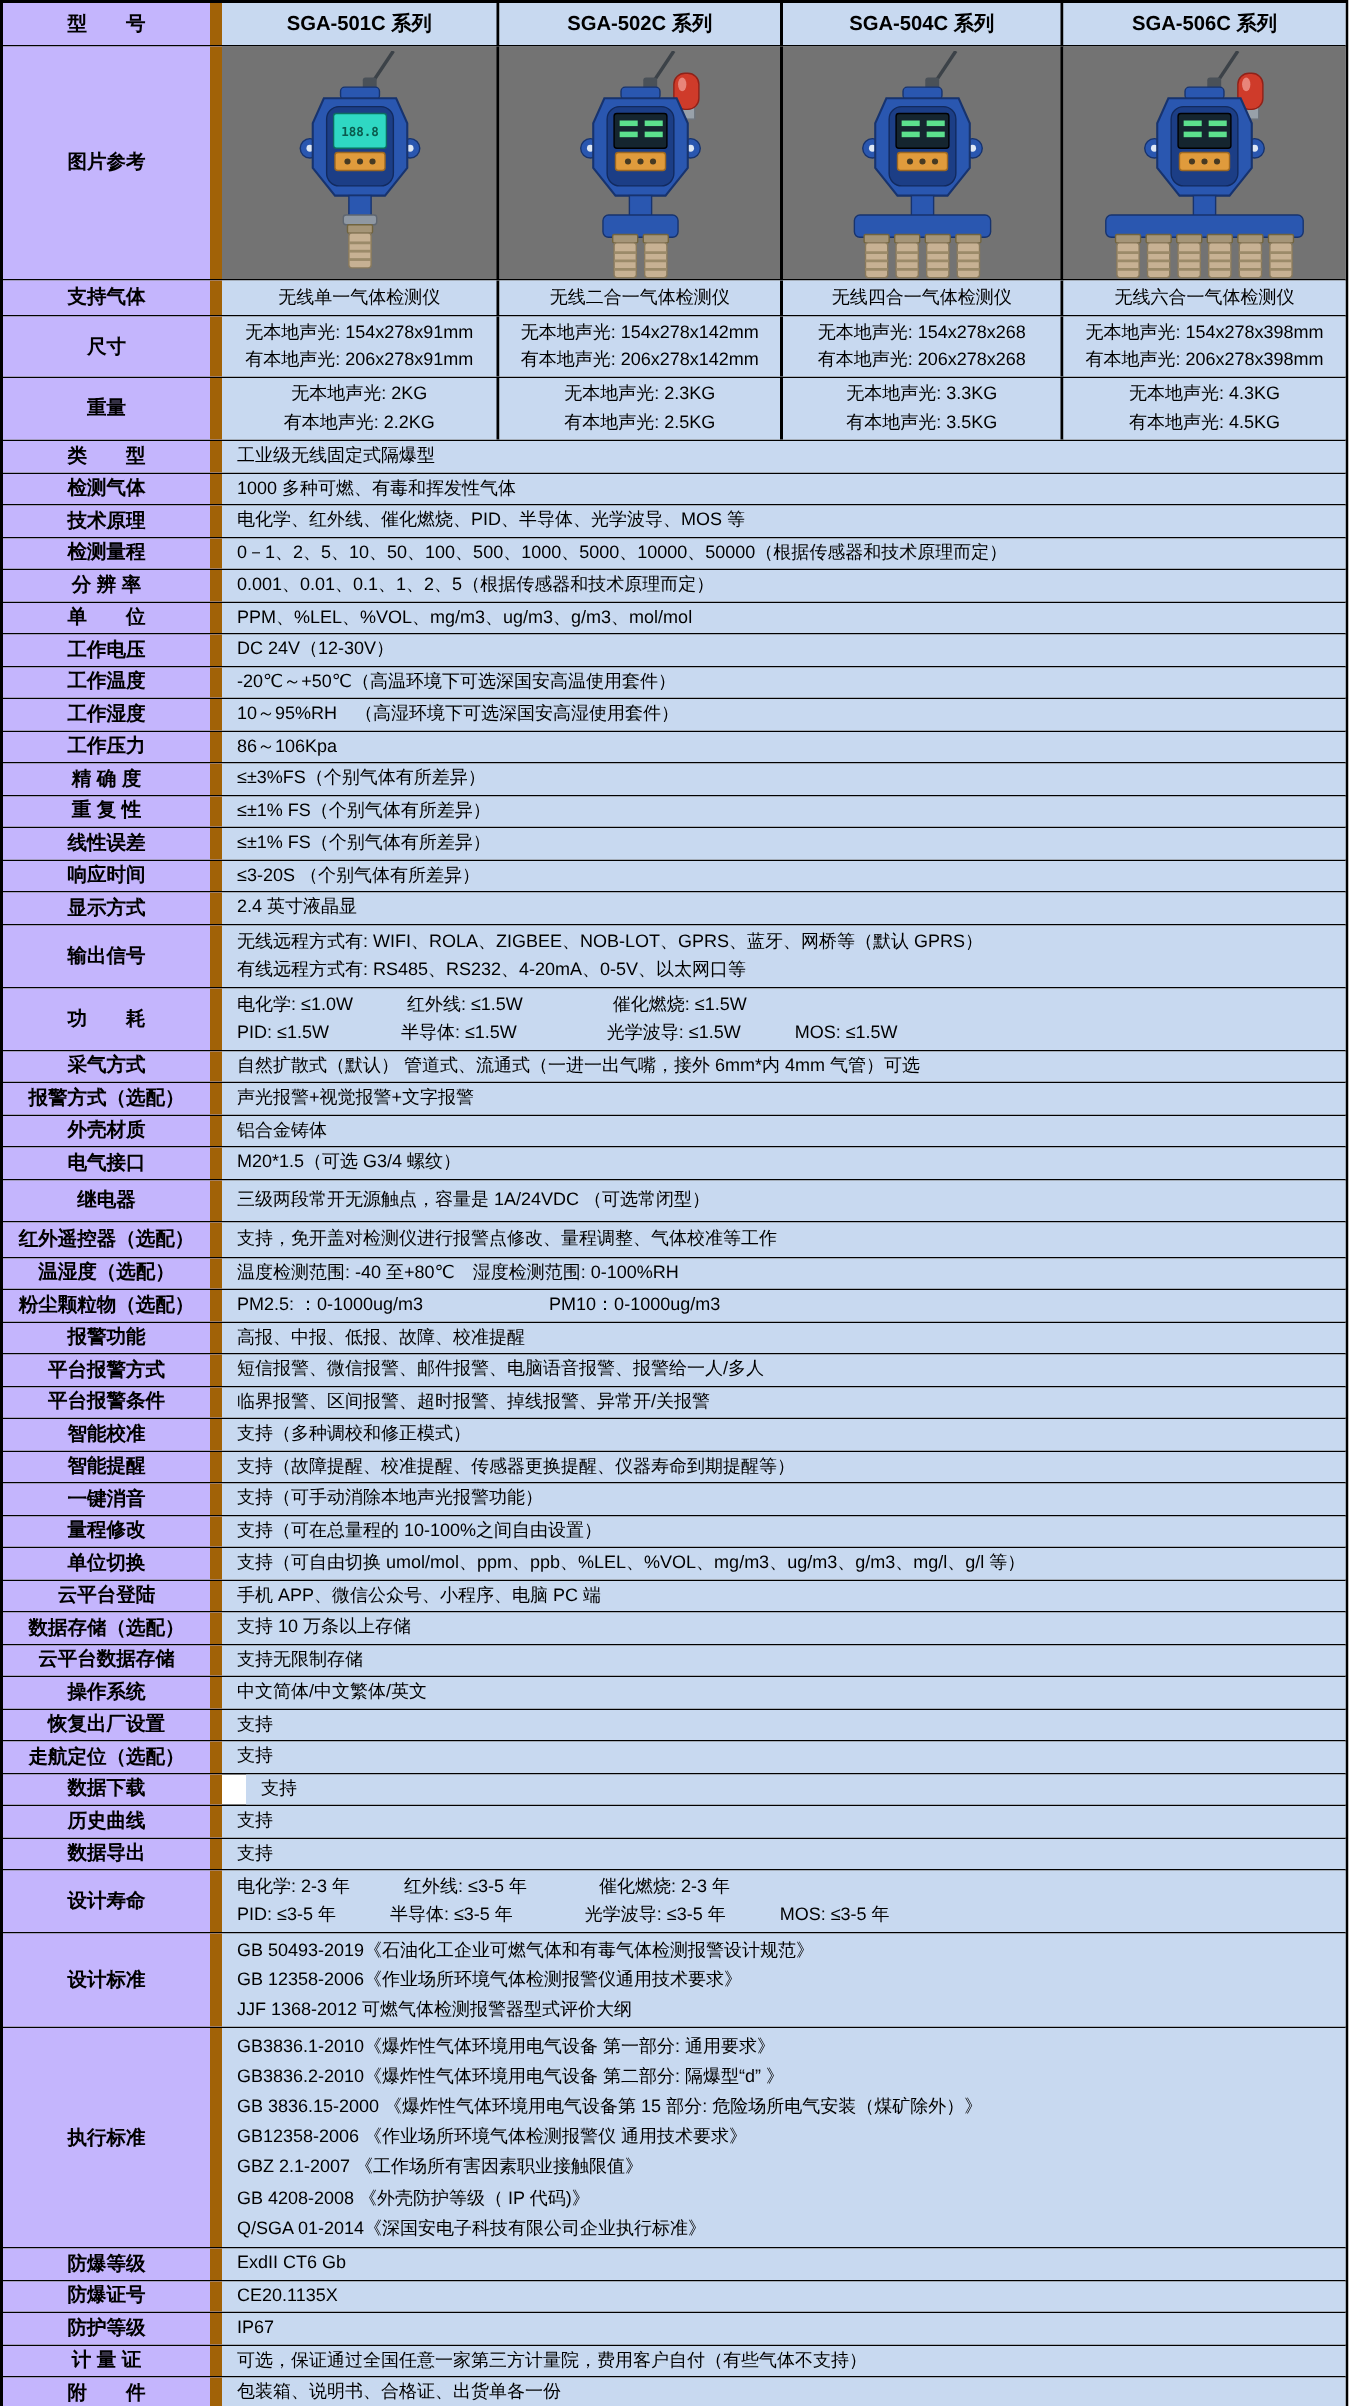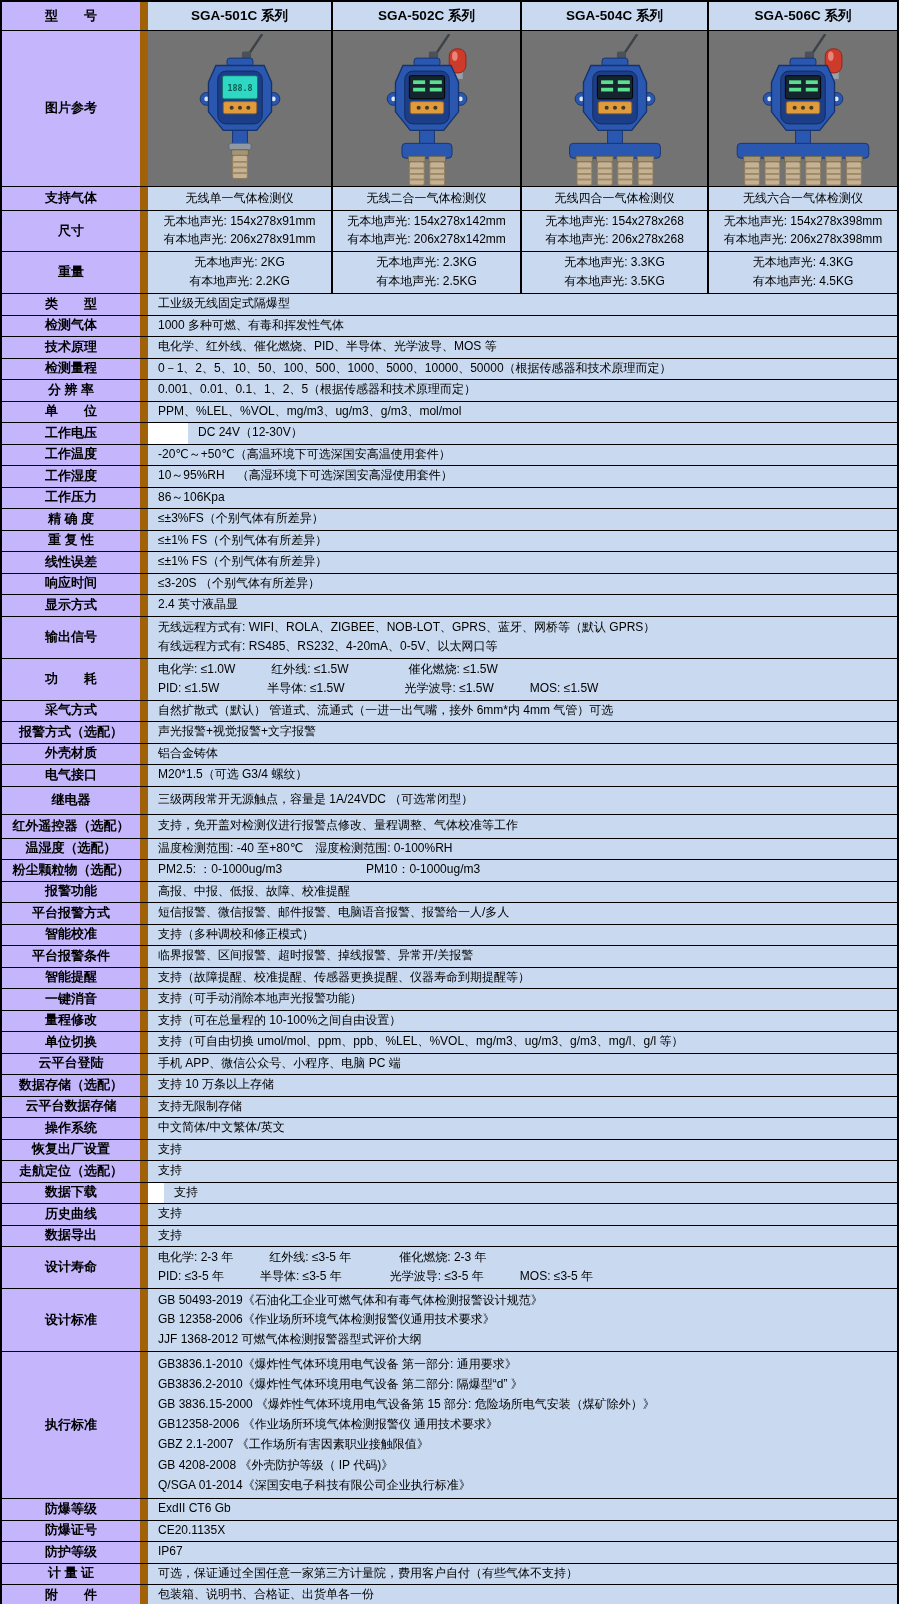--- a/index.html
+++ b/index.html
@@ -338,21 +338,21 @@
     <div class="val">0－1、2、5、10、50、100、500、1000、5000、10000、50000（根据传感器和技术原理而定）</div>
   </div>
       <div class="row r2 spec" style="height: 21.5px;">
     <div class="lab">分 辨 率</div>
     <div class="val">0.001、0.01、0.1、1、2、5（根据传感器和技术原理而定）</div>
   </div>
       <div class="row r2 spec" style="height: 21.5px;">
     <div class="lab">单　　位</div>
     <div class="val">PPM、%LEL、%VOL、mg/m3、ug/m3、g/m3、mol/mol</div>
   </div>
-      <div class="row r2 spec" style="height: 21.5px; gap: 40px;">
+      <div class="row r2 spec" style="height: 21.5px;">
     <div class="lab">工作电压</div>
     <div class="val">DC 24V（12-30V）</div>
   </div>
       <div class="row r2 spec" style="height: 21.5px;">
     <div class="lab">工作温度</div>
     <div class="val">-20℃～+50℃（高温环境下可选深国安高温使用套件）</div>
   </div>
       <div class="row r2 spec" style="height: 21.5px;">
     <div class="lab">工作湿度</div>
     <div class="val">10～95%RH　（高湿环境下可选深国安高湿使用套件）</div>
@@ -423,26 +423,26 @@
   </div>
       <div class="row r2 spec" style="height: 21.5px;">
     <div class="lab">报警功能</div>
     <div class="val">高报、中报、低报、故障、校准提醒</div>
   </div>
       <div class="row r2 spec" style="height: 21.5px;">
     <div class="lab">平台报警方式</div>
     <div class="val">短信报警、微信报警、邮件报警、电脑语音报警、报警给一人/多人</div>
   </div>
       <div class="row r2 spec" style="height: 21.5px;">
+    <div class="lab">平台报警条件</div>
+    <div class="val">临界报警、区间报警、超时报警、掉线报警、异常开/关报警</div>
+  </div>
+      <div class="row r2 spec" style="height: 21.5px;">
     <div class="lab">智能校准</div>
     <div class="val">支持（多种调校和修正模式）</div>
-  </div>
-      <div class="row r2 spec" style="height: 21.5px;">
-    <div class="lab">平台报警条件</div>
-    <div class="val">临界报警、区间报警、超时报警、掉线报警、异常开/关报警</div>
   </div>
       <div class="row r2 spec" style="height: 21.5px;">
     <div class="lab">智能提醒</div>
     <div class="val">支持（故障提醒、校准提醒、传感器更换提醒、仪器寿命到期提醒等）</div>
   </div>
       <div class="row r2 spec" style="height: 21.5px;">
     <div class="lab">一键消音</div>
     <div class="val">支持（可手动消除本地声光报警功能）</div>
   </div>
       <div class="row r2 spec" style="height: 21.5px;">

